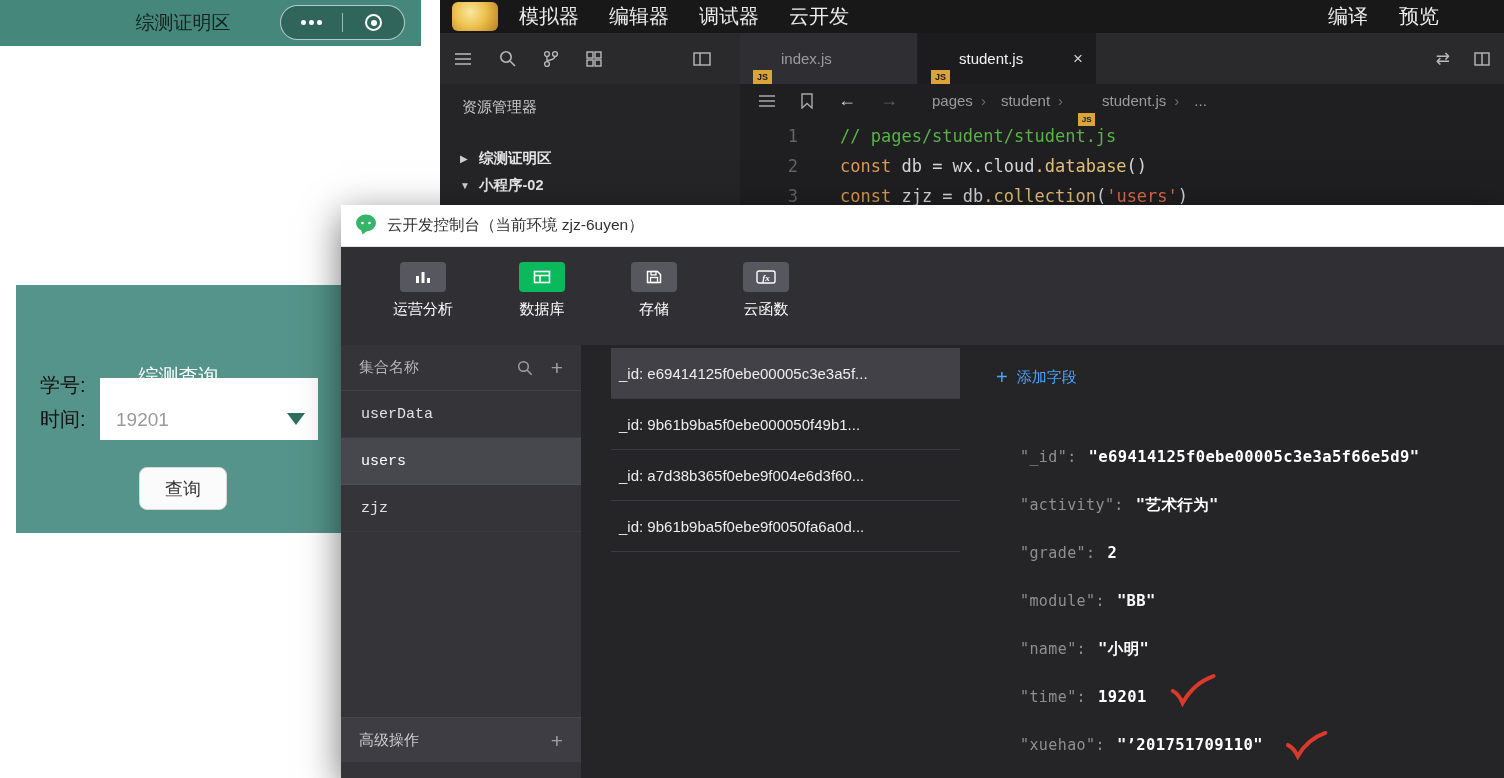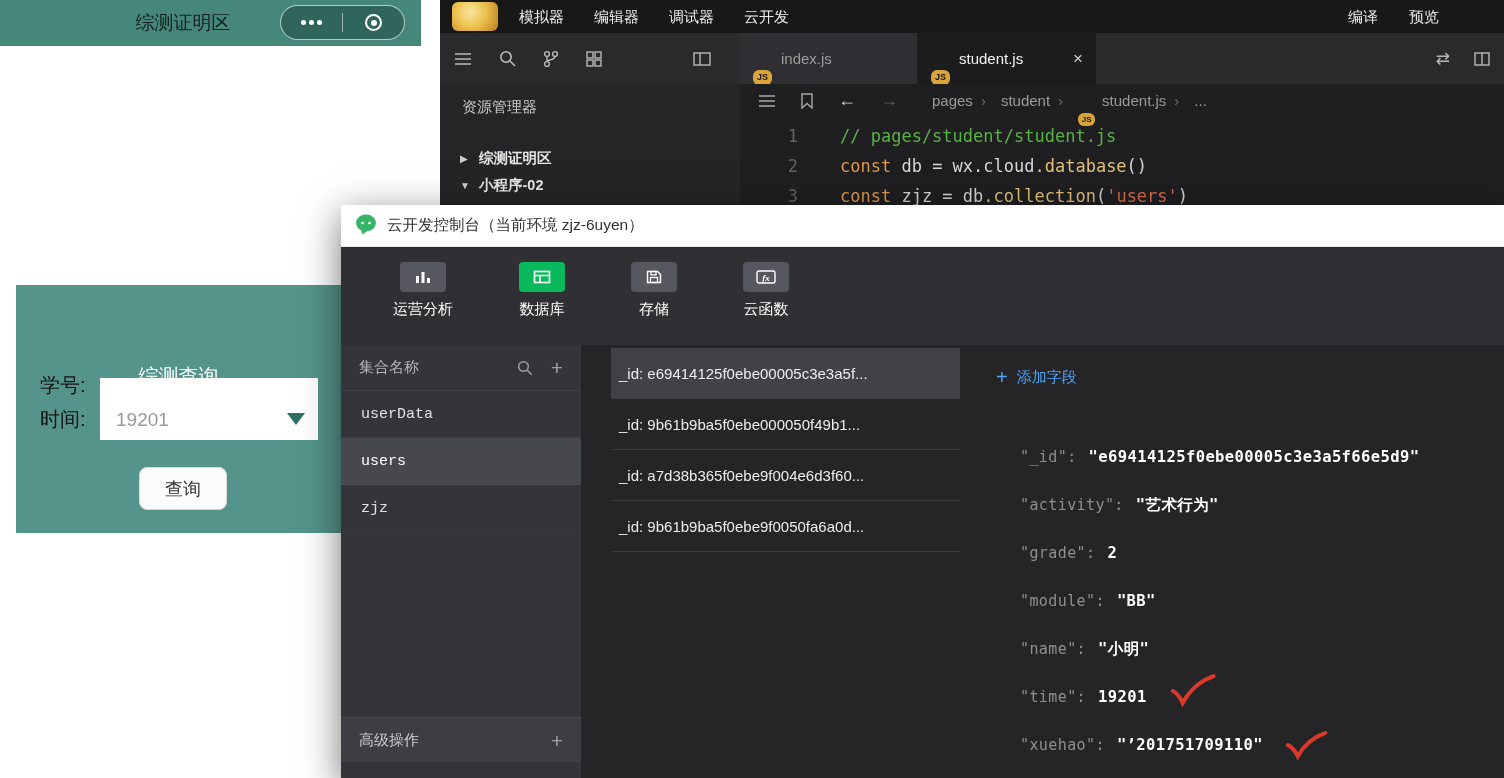--- a/index.html
+++ b/index.html
@@ -25,34 +25,34 @@
   .label-time { top:121px; }
   .picker { position:absolute; left:84px; top:93px; width:218px; height:62px; background:#fff; cursor:pointer; }
   .picker-value { position:absolute; left:16px; bottom:9px; font-size:19px; color:#9a9a9a; }
   .picker-caret { position:absolute; right:13px; bottom:15px; width:0; height:0; border-left:9px solid transparent; border-right:9px solid transparent; border-top:12px solid #2e6e63; }
   .query-btn { position:absolute; left:123px; top:182px; width:88px; height:43px; background:#fbfbfb; border:1px solid #d9d9d9; border-radius:8px; font-size:18px; color:#333; cursor:pointer; font-family:inherit; }
 
   
   .menubar { position:absolute; left:440px; top:0; width:1064px; height:33px; background:#181818; }
   .logo { position:absolute; left:12px; top:2px; width:46px; height:29px; border-radius:6px; background:radial-gradient(circle at 40% 35%, #f8e6a0 0%, #edc24e 45%, #b97f1f 100%); }
   .menu-items { position:absolute; left:64px; top:0; display:flex; }
-  .menu-item { padding:0 15px; font-size:15px; color:#ececec; line-height:33px; cursor:pointer; }
+  .menu-item { padding:0 15px; font-size:20px; color:#ececec; line-height:33px; cursor:pointer; }
   .menu-right { position:absolute; right:65px; top:0; display:flex; gap:31px; }
   .menu-right .menu-item { padding:0; }
 
   
   .tabstrip { position:absolute; left:440px; top:33px; width:1064px; height:51px; background:#2a2a2d; }
   .act-icons { position:absolute; left:14px; top:0; height:51px; display:flex; align-items:center; gap:27px; }
   .ai { display:inline-flex; align-items:center; justify-content:center; color:#b9b9b9; cursor:pointer; font-size:17px; }
   .ai-collapse { margin-left:64px; }
   .tabs { position:absolute; left:300px; top:0; height:51px; display:flex; }
   .tab { width:178px; display:flex; align-items:center; padding:0 13px; gap:9px; font-size:15px; cursor:pointer; }
   .tab.inactive { background:#2f2f33; color:#9b9b9b; border-right:1px solid #202023; }
   .tab.active { background:#1c1c1f; color:#f2f2f2; }
-  .js-badge { flex:none; width:19px; height:15px; border-radius:6px; background:#dba43b; color:#17171a; font-size:9px; font-weight:bold; display:inline-flex; align-items:center; justify-content:center;margin-top:37px; }
+  .js-badge { flex:none; width:19px; height:15px; border-radius:0; background:#dba43b; color:#17171a; font-size:9px; font-weight:bold; display:inline-flex; align-items:center; justify-content:center;margin-top:37px; }
   .js-badge.small { width:17px; height:13px; font-size:8px; }
   .tab-close { margin-left:auto; font-size:17px; color:#cfcfcf; cursor:pointer; }
   .strip-right { position:absolute; right:14px; top:0; height:51px; display:flex; align-items:center; gap:24px; }
 
   
   .sidebar { position:absolute; left:440px; top:84px; width:300px; height:694px; background:#252528; }
   .explorer-title { padding:14px 0 0 22px; font-size:15px; color:#c8c8c8; }
   .tree { margin-top:28px; }
   .tree-row { display:flex; align-items:center; gap:9px; height:27px; padding-left:20px; font-size:14.5px; font-weight:bold; color:#e6e6e6; cursor:pointer; }
   .chev { font-size:10px; color:#cfcfcf; width:10px; }

